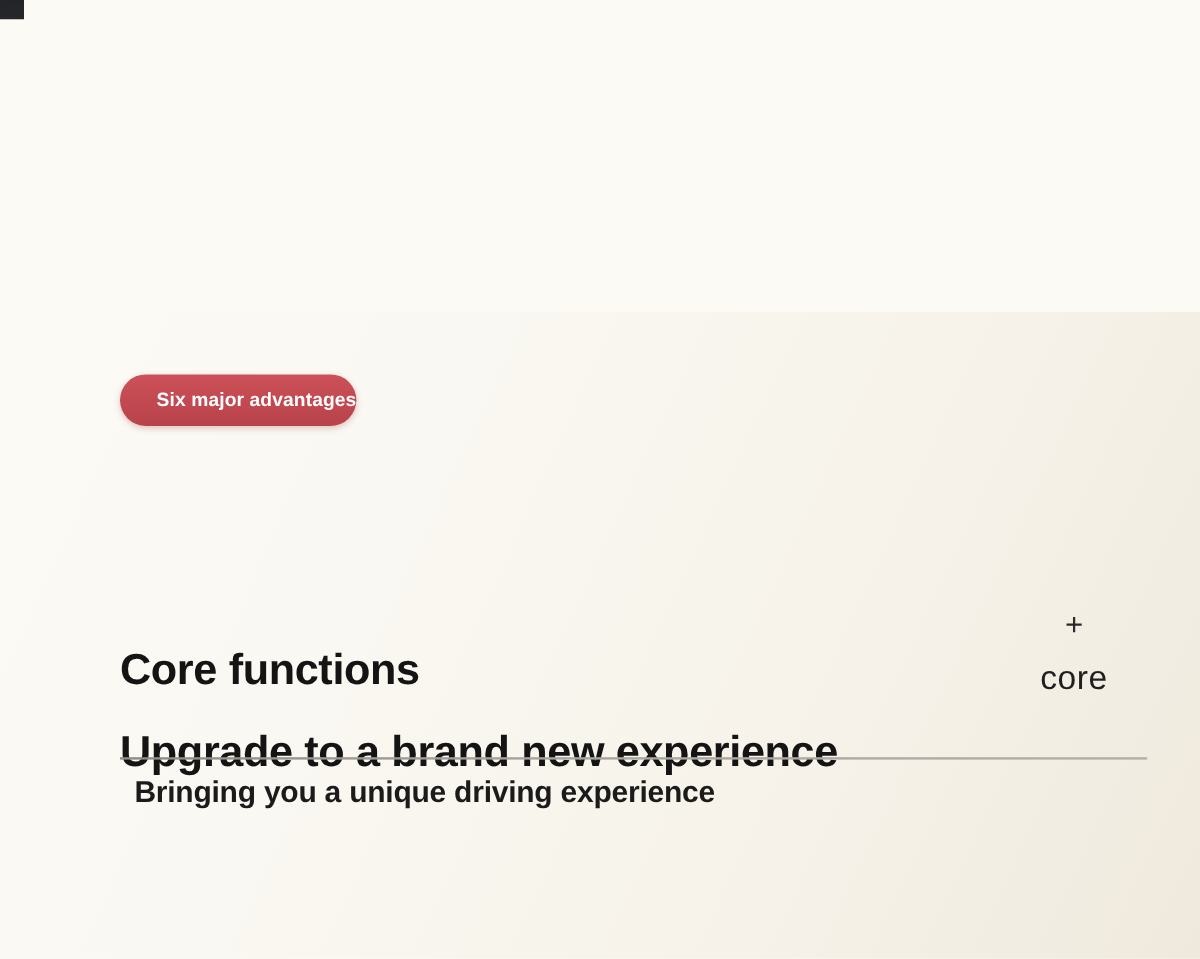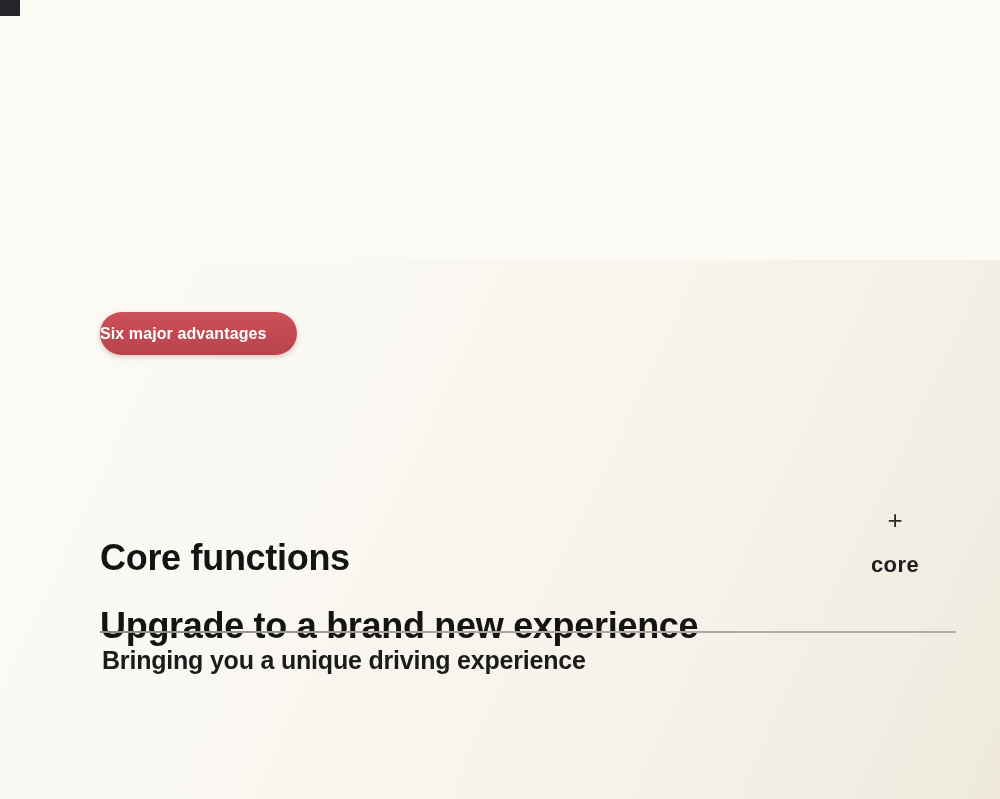--- a/index.html
+++ b/index.html
@@ -226,21 +226,21 @@
   
   .badge {
     position:absolute;
     left:100px; top:312px;
     width:197px; height:43px;
     border-radius:22px;
     background:linear-gradient(180deg,#cc5159 0%,#c44a52 45%,#b8434b 100%);
     box-shadow:0 2px 5px rgba(150,60,65,0.28);
     display:flex;
     align-items:center;
-    justify-content:flex-start;
+    justify-content:flex-end;
   }
   .badge-label {
     color:#FFFFFF;
     font-size:16px;
     font-weight:700;
     letter-spacing:0.1px;
     white-space:nowrap;
   }
 
   
@@ -261,21 +261,21 @@
   .rule {
     position:absolute;
     left:100px; top:631px;
     width:856px;
     height:2px;
     background:linear-gradient(90deg,#8f8a84,#a8a39c 40%,#b4afa8);
   }
 
   .subtitle {
     position:absolute;
-    left:102px; top:642px;
+    left:112px; top:642px;
     font-size:25px;
     line-height:36px;
     font-weight:600;
     color:#1b1b1b;
     letter-spacing:-0.2px;
     white-space:nowrap;
   }
 
   
   .core-block {
@@ -287,24 +287,24 @@
   }
   .core-plus {
     font-size:26px;
     line-height:24px;
     color:#2a2a2a;
     font-weight:400;
     display:block;
     margin-bottom:18px;
   }
   .core-word {
-    font-size:22px;
+    font-size:28px;
     line-height:30px;
     color:#1f1f1f;
-    font-weight:700;
+    font-weight:400;
     letter-spacing:0.4px;
     display:block;
   }
 </style>
 </head>
 <body>
 
 <div id="banner">
 
   <div class="hero-photo">

